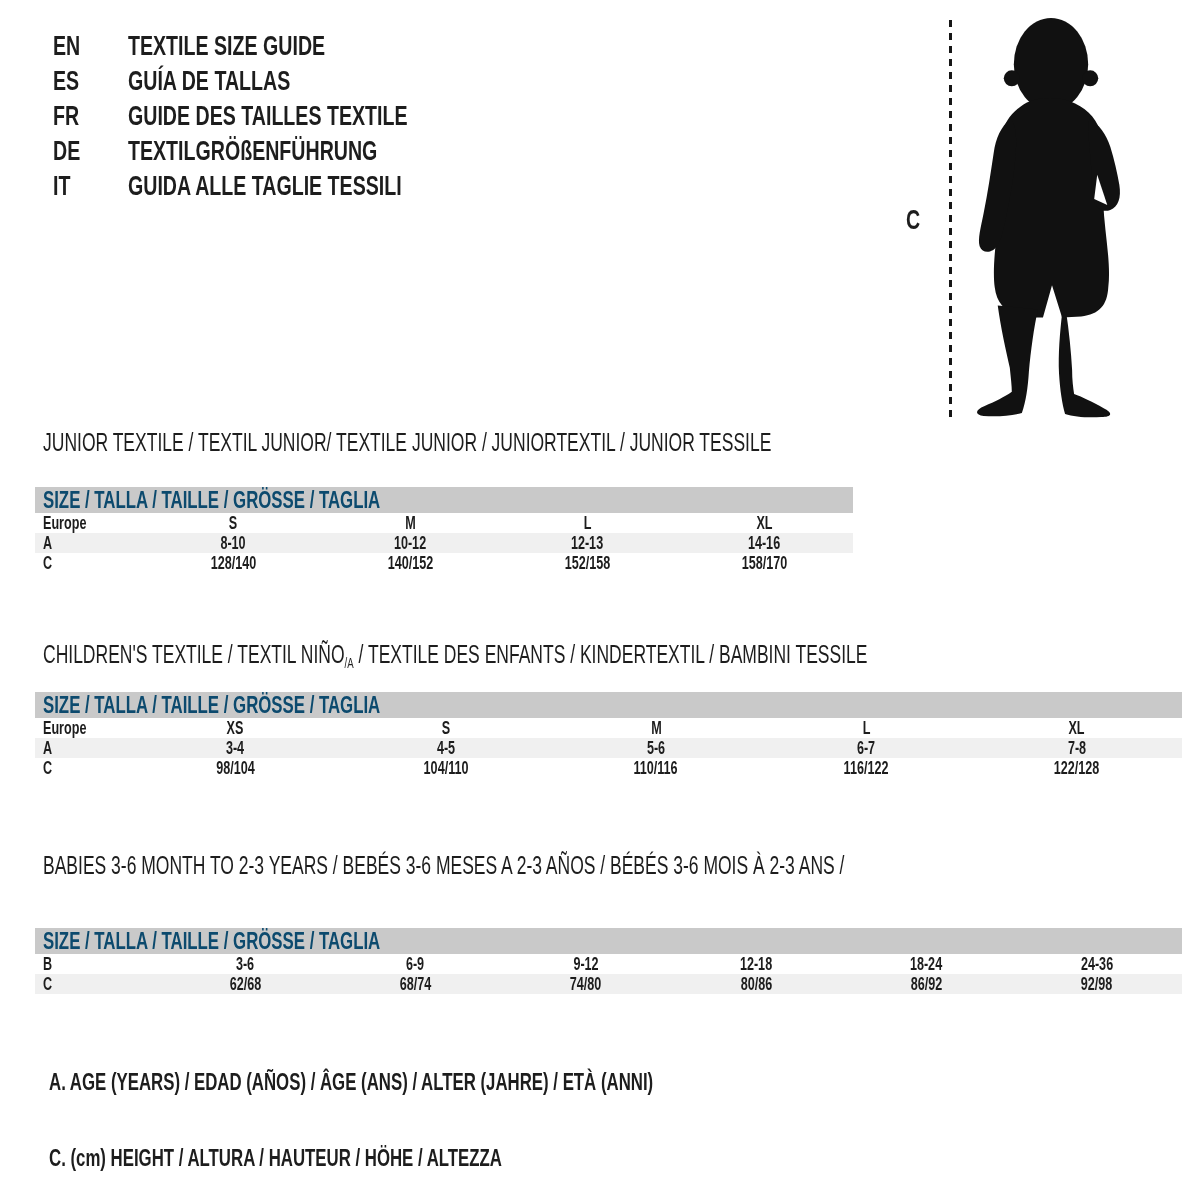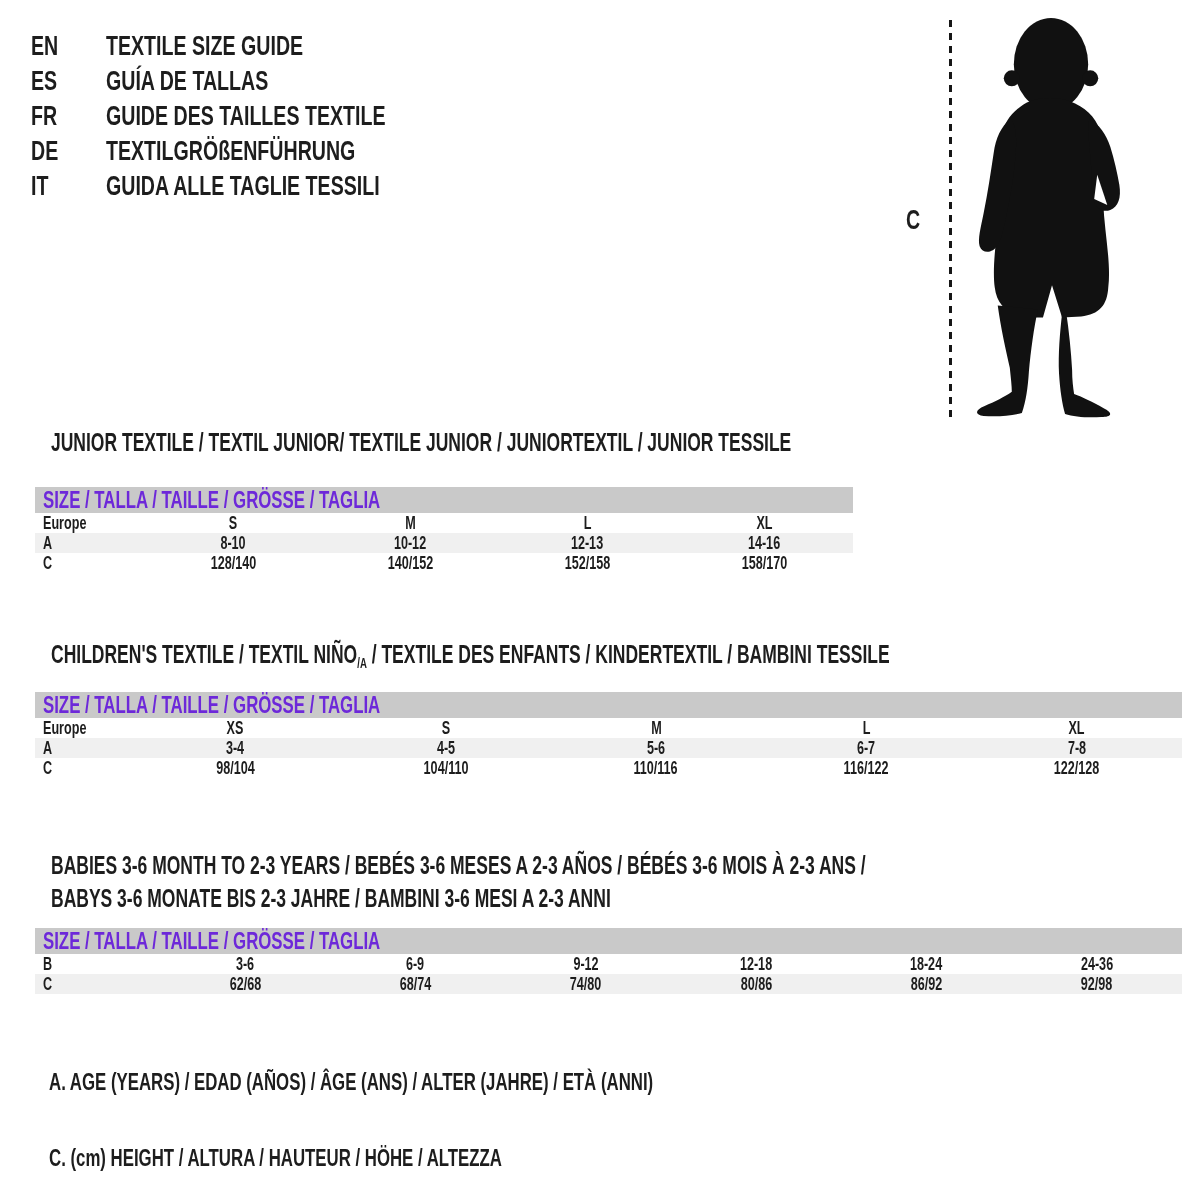--- a/index.html
+++ b/index.html
@@ -6,41 +6,41 @@
   .page {
     position:relative; width:1200px; height:1200px; overflow:hidden;
     background:#ffffff; color:#1d1d1d;
     font-family:"Liberation Sans", sans-serif;
   }
   
   .cx  { display:inline-block; transform:scaleX(0.70); transform-origin:0 50%; white-space:nowrap; }
   .cxc { transform-origin:50% 50%; }
 
   
-  .lang-block { position:absolute; left:31px; top:28px; }
+  .lang-block { position:absolute; left:53px; top:28px; }
   .lang-row  { display:flex; height:35px; align-items:center; font-size:28px; font-weight:bold; }
   .lang-code { width:75px; }
 
   
   .meas-line {
     position:absolute; left:949px; top:20px; width:3px; height:397px;
     background:repeating-linear-gradient(to bottom, #161616 0 7px, transparent 7px 13px);
   }
   .meas-label { position:absolute; left:906px; top:204px; font-size:28px; font-weight:bold; }
   .toddler { position:absolute; left:964px; top:14px; width:174px; height:404px; }
 
   
-  .sec-title { position:absolute; left:51px; font-size:25px; font-weight:bold; line-height:28px; }
+  .sec-title { position:absolute; left:43px; font-size:25px; font-weight:normal; line-height:28px; }
   .sub { font-size:0.55em; position:relative; top:5px; }
 
   
   .tbl { position:absolute; left:35px; }
   .thead {
     height:26px; background:#c9c9c9; display:flex; align-items:center;
-    padding-left:8px; font-size:24px; font-weight:bold; color:#6d28d9;
+    padding-left:8px; font-size:24px; font-weight:bold; color:#0c4a6e;
   }
   .trow { display:flex; height:20px; align-items:center; font-size:18px; font-weight:bold; }
   .trow.alt { background:#f0f0f0; }
   .lbl { padding-left:8px; box-sizing:border-box; text-align:left; }
   .c   { flex:1; text-align:center; }
   .t-junior   { width:818px;  top:487px; }
   .t-junior .lbl   { width:110px; }
   .t-children { width:1147px; top:692px; }
   .t-children .lbl { width:95px; }
   .t-babies   { width:1147px; top:928px; }
@@ -153,21 +153,20 @@
       <div class="lbl"><span class="cx">C</span></div>
       <div class="c"><span class="cx cxc">98/104</span></div>
       <div class="c"><span class="cx cxc">104/110</span></div>
       <div class="c"><span class="cx cxc">110/116</span></div>
       <div class="c"><span class="cx cxc">116/122</span></div>
       <div class="c"><span class="cx cxc">122/128</span></div>
     </div>
   </div>
 
   <div class="sec-title title-babies-1"><span class="cx">BABIES 3-6 MONTH TO 2-3 YEARS / BEBÉS 3-6 MESES A 2-3 AÑOS / BÉBÉS 3-6 MOIS À 2-3 ANS /</span></div>
-  <div class="sec-title title-babies-2"><span class="cx">BABYS 3-6 MONATE BIS 2-3 JAHRE / BAMBINI 3-6 MESI A 2-3 ANNI</span></div>
   <div class="tbl t-babies">
     <div class="thead">
         <span class="cx">SIZE / TALLA / TAILLE / GRÖSSE / TAGLIA</span>
       </div>
     <div class="trow">
       <div class="lbl"><span class="cx">B</span></div>
       <div class="c"><span class="cx cxc">3-6</span></div>
       <div class="c"><span class="cx cxc">6-9</span></div>
       <div class="c"><span class="cx cxc">9-12</span></div>
       <div class="c"><span class="cx cxc">12-18</span></div>

